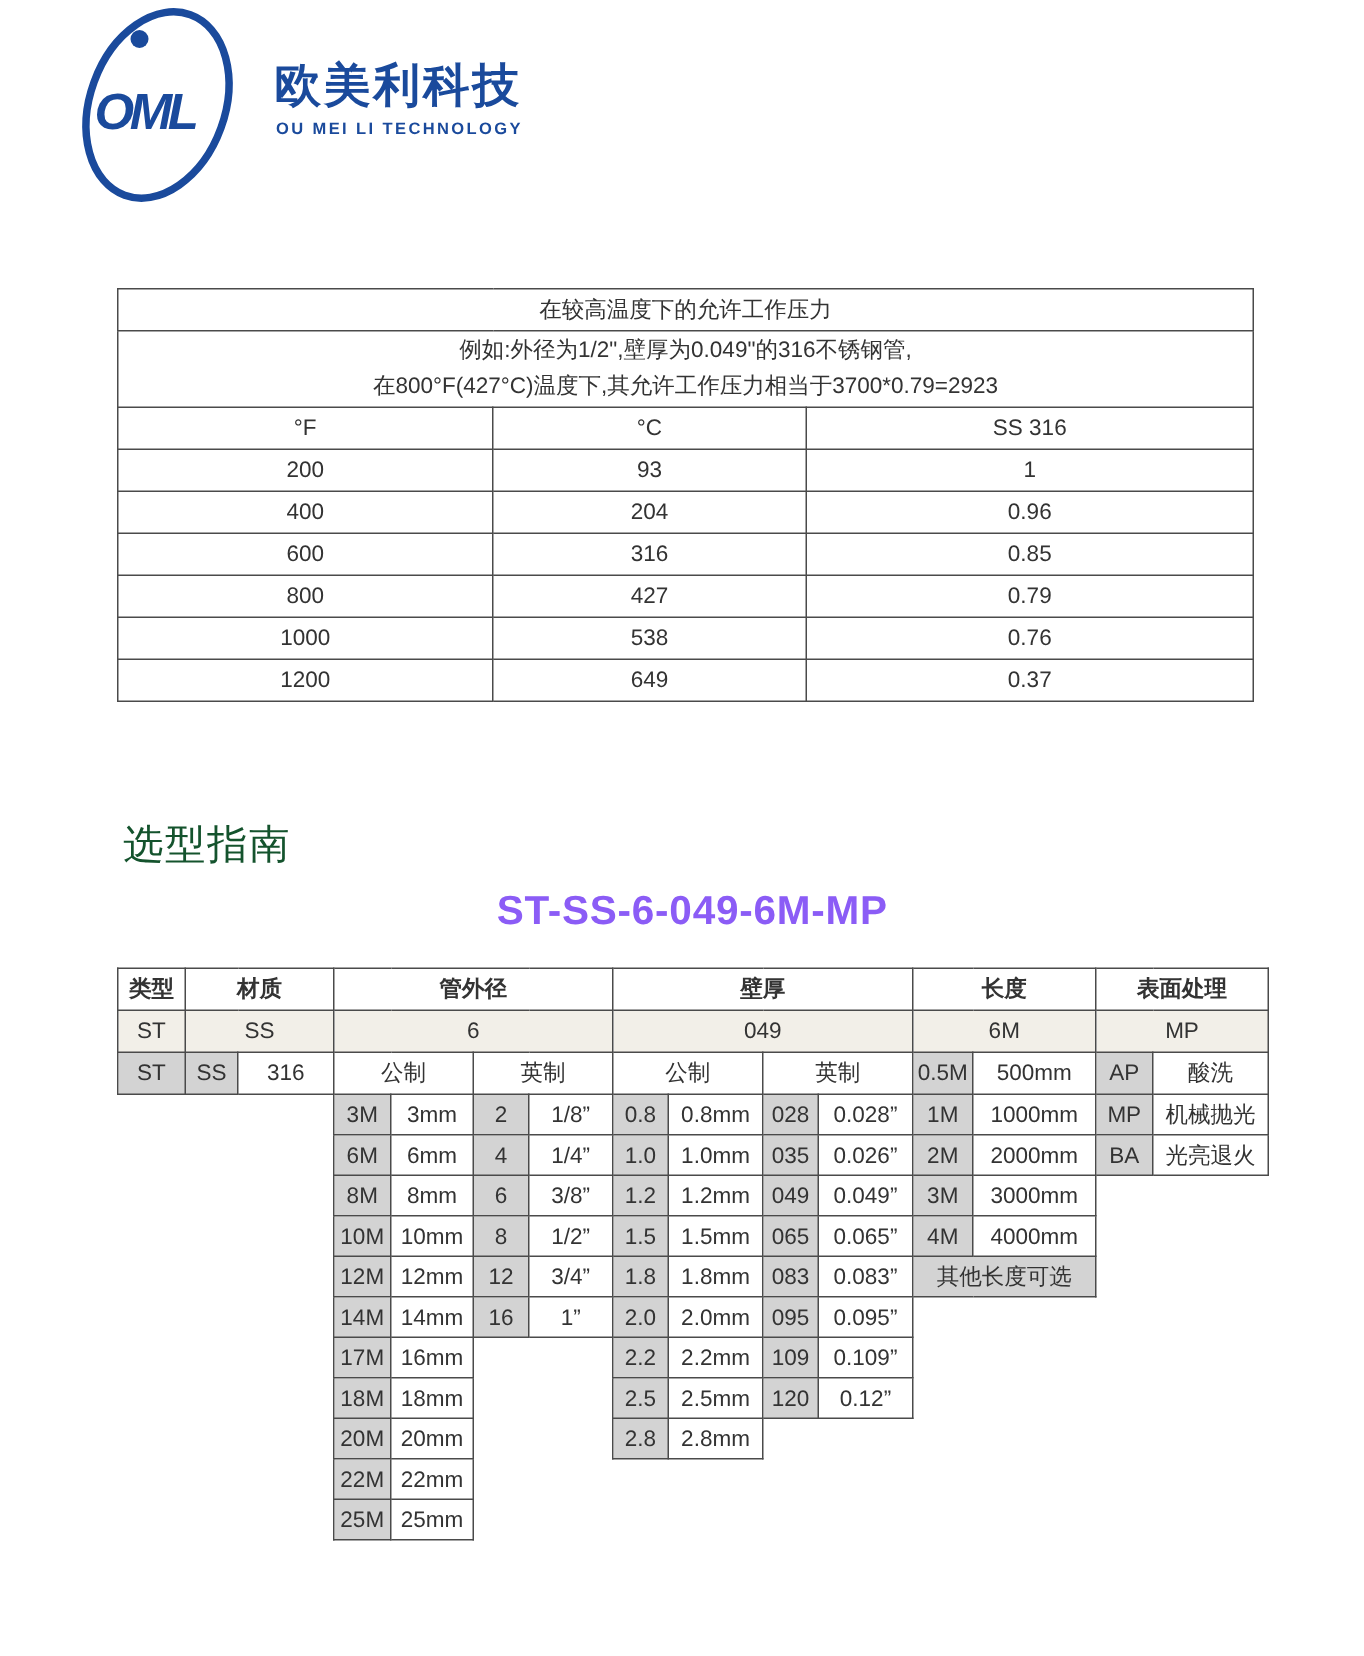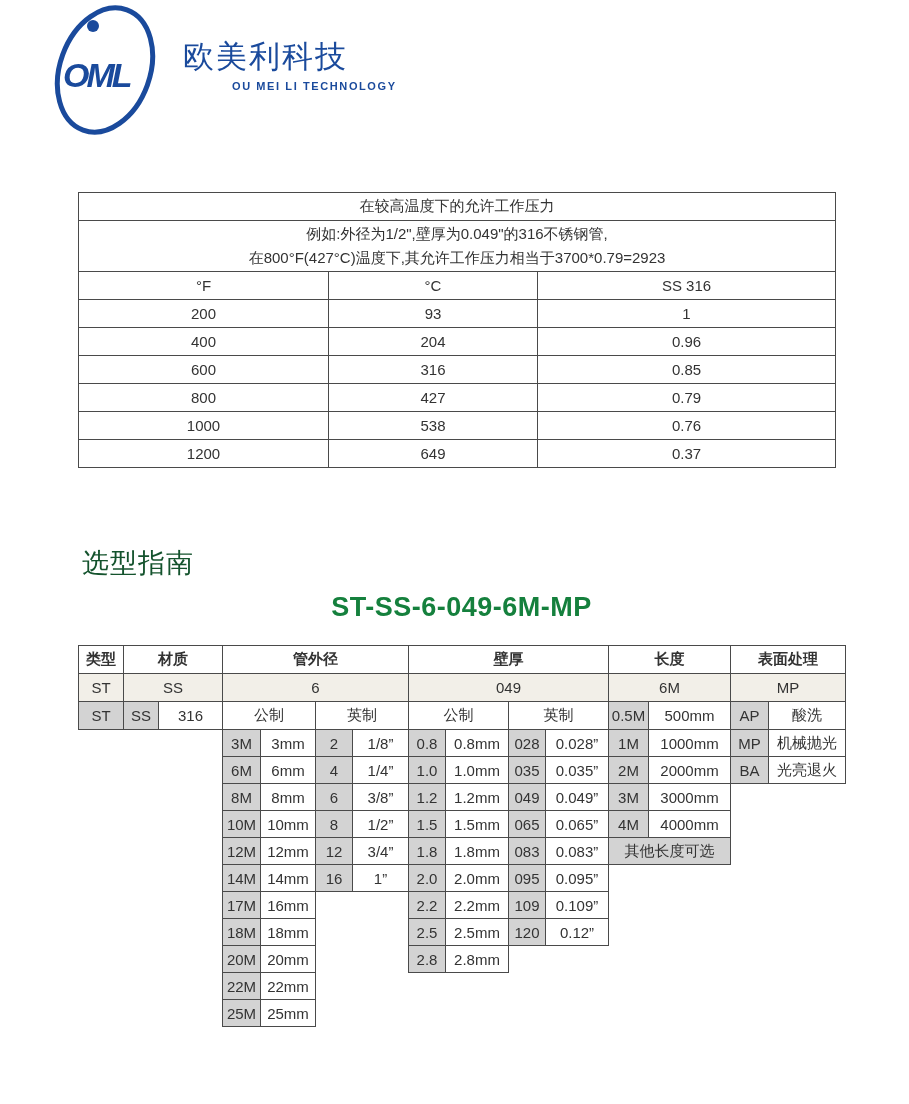--- a/index.html
+++ b/index.html
@@ -9,44 +9,44 @@
     font-family:"Liberation Sans","DejaVu Sans",sans-serif; color:var(--ink);
   }
   
   .logo { position:absolute; left:55px; top:2px; width:300px; height:138px; }
   .orbit { position:absolute; left:-8px; top:0; }
   .logo .mark {
     position:absolute; left:8px; top:30px; font-size:34px; font-style:italic; font-weight:900;
     color:var(--blue); letter-spacing:-3px; line-height:1;margin-top:26px;
   }
   .logo .cn {
-    position:absolute; left:128px; top:38px; font-size:31px; font-weight:400;
+    position:absolute; left:128px; top:38px; font-size:31px; font-weight:700;
     color:var(--blue); letter-spacing:2px; white-space:nowrap; line-height:1.1;
   }
   .logo .en {
     position:absolute; left:129px; top:78px; font-size:11px; font-weight:700;
-    color:var(--blue); letter-spacing:1.6px; white-space:nowrap;margin-left:48px;
+    color:var(--blue); letter-spacing:1.6px; white-space:nowrap;
   }
   
   table { border-collapse:collapse; table-layout:fixed; }
   td { border:1px solid var(--border); text-align:center; vertical-align:middle;
        padding:0; font-size:15px; color:var(--ink); overflow:hidden; white-space:nowrap; }
   td.x { border:none; background:none; }
   td.g { background:var(--gray); }
   tr.beige td { background:var(--beige); }
   tr.hdr td { font-weight:bold;text-align:center; }
   
   .pt { position:absolute; left:78px; top:192px; width:757px; }
   .pt td { height:27px; font-size:15px;text-align:center; }
   .pt .title-row td { height:27px; }
   .pt .note-row td { height:50px; line-height:24px; }
   
   .guide-title { position:absolute; left:82px; top:545px; font-size:27px; color:#14532d; letter-spacing:1px; }
   .model-number { position:absolute; left:78px; top:592px; width:767px; text-align:center;
-                  font-size:27px; font-weight:800; color:#15803d; letter-spacing:0.5px; }
+                  font-size:27px; font-weight:800; color:#8b5cf6; letter-spacing:0.5px; }
   
   .sel { position:absolute; left:78px; top:645px; width:767px; }
   .sel td { height:26px; }
   .sel tr.hdr td, .sel tr.beige td, .sel tr.sub td { height:27px; }
 </style>
 </head>
 <body>
 
 <div class="logo">
   <svg class="orbit" width="180" height="138" viewBox="0 0 180 138">
@@ -181,21 +181,21 @@
   </tr>
   <tr>
     <td class="x" colspan="3"></td>
     <td class="g">6M</td>
     <td>6mm</td>
     <td class="g">4</td>
     <td>1/4”</td>
     <td class="g">1.0</td>
     <td>1.0mm</td>
     <td class="g">035</td>
-    <td>0.035”</td>
+    <td>0.026”</td>
     <td class="g">2M</td>
     <td>2000mm</td>
     <td class="g">BA</td>
     <td>光亮退火</td>
   </tr>
   <tr>
     <td class="x" colspan="3"></td>
     <td class="g">8M</td>
     <td>8mm</td>
     <td class="g">6</td>

